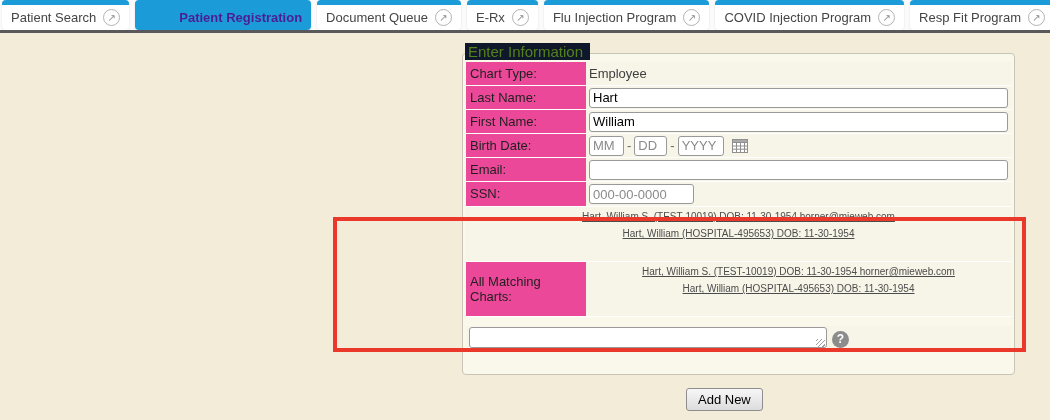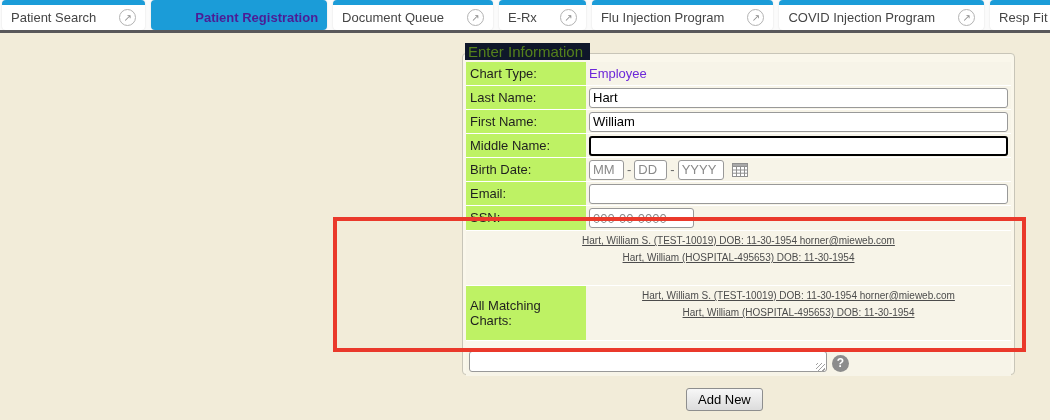--- a/index.html
+++ b/index.html
@@ -5,21 +5,21 @@
   * { box-sizing: border-box; margin: 0; padding: 0; }
   html, body { width: 1050px; height: 420px; overflow: hidden; }
   body { font-family: "Liberation Sans", sans-serif; background: #f2ecd9; position: relative; }
 
   
   .tabbar {
     position: absolute; top: 0; left: 0; width: 1050px; height: 30px;
     background: #fbfbfb; display: flex; align-items: stretch; gap: 6px; padding-left: 2px;
   }
   .tab {
-    display: flex; align-items: center; gap: 23px;
+    display: flex; align-items: center; gap: 7px;
     background: #ffffff; border-top: 5px solid #1b9cd8;
     border-radius: 4px; padding: 0 9px; height: 30px;
     font-size: 13px; color: #454545; white-space: nowrap; cursor: pointer;
     box-shadow: 0 0 2px rgba(0,0,0,0.12);
   }
   .tab.active {
     background: #1b9cd8; color: #4c1d95; font-weight: bold; border-top-color: #1b9cd8; padding-left: 44px;
   }
   .ext-icon {
     width: 17px; height: 17px; border: 1px solid #b3b3b3; border-radius: 50%;
@@ -36,42 +36,42 @@
     font-size: 15px; font-weight: normal; color: #55811c;
     background: #0f172a; padding: 0 7px 0 3px;
   }
   .fsbox {
     position: absolute; left: 462px; top: 53px; width: 553px; height: 322px;
     border: 1px solid #c8c5b8; border-radius: 4px; background: #faf7eb; z-index: 1;
   }
   .rows { position: absolute; top: 8px; left: 3px; right: 3px; }
   .row { display: flex; border-bottom: 1px solid #ffffff; background: #f7f4e8; overflow: hidden; }
   .row .lbl {
-    width: 120px; flex: 0 0 120px; background: #bef264; color: #1f1f1f;
+    width: 120px; flex: 0 0 120px; background: #ec4899; color: #1f1f1f;
     font-size: 13px; padding: 4px 2px 0 4px;
   }
   .row .val { flex: 1; padding: 1px 3px; display: flex; align-items: center; font-size: 13px; }
   .r-std { height: 24px; }
   .r-ssn { height: 25px; }
   .r-links { height: 55px; }
   .r-links .lbl { display: flex; align-items: center; padding-top: 0; }
   .r-spacer { height: 9px; background: #faf7eb; border-bottom: none; }
   .r-org { height: 26px; border-bottom: none; }
 
   .lbl.red { background: #b1351f; color: #ffffff; }
 
   input[type="text"] {
     font-family: "Liberation Sans", sans-serif; font-size: 13px; color: #000;
     border: 1px solid #999; border-radius: 3px; height: 20px; padding: 1px 3px;
     background: #fff; outline: none;
   }
   input.full { width: 100%; }
   input.focused { border: 2px solid #000; }
   input::placeholder { color: #8a8a8a; }
-  .chart-type-value { color: #6d28d9; }
+  .chart-type-value { color: #404040; }
 
   .dash { color: #666; margin: 0 3px; }
   .bd-mm { width: 35px; } .bd-dd { width: 33px; } .bd-yyyy { width: 46px; }
   .cal-icon { margin-left: 8px; display: inline-flex; }
 
   .links-col { display: flex; flex-direction: column; justify-content: flex-start; padding-top: 3px; }
   .chart-link {
     color: #4c4c4c; text-decoration: underline; font-size: 10px; line-height: 17px;
     white-space: nowrap; cursor: pointer;
   }
@@ -160,26 +160,20 @@
       </div>
     </div>
 
     <div class="row r-std">
       <div class="lbl">First Name:</div>
       <div class="val">
         <input type="text" class="full" value="William" style="">
       </div>
     </div>
 
-    <div class="row r-std">
-      <div class="lbl">Middle Name:</div>
-      <div class="val">
-        <input type="text" class="full focused" value="" style="">
-      </div>
-    </div>
 
     <div class="row r-std">
       <div class="lbl">Birth Date:</div>
       <div class="val">
         <input type="text" class="bd-mm" placeholder="MM" style="">
         <span class="dash">-</span>
         <input type="text" class="bd-dd" placeholder="DD" style="">
         <span class="dash">-</span>
         <input type="text" class="bd-yyyy" placeholder="YYYY" style="">
         <span class="cal-icon">

